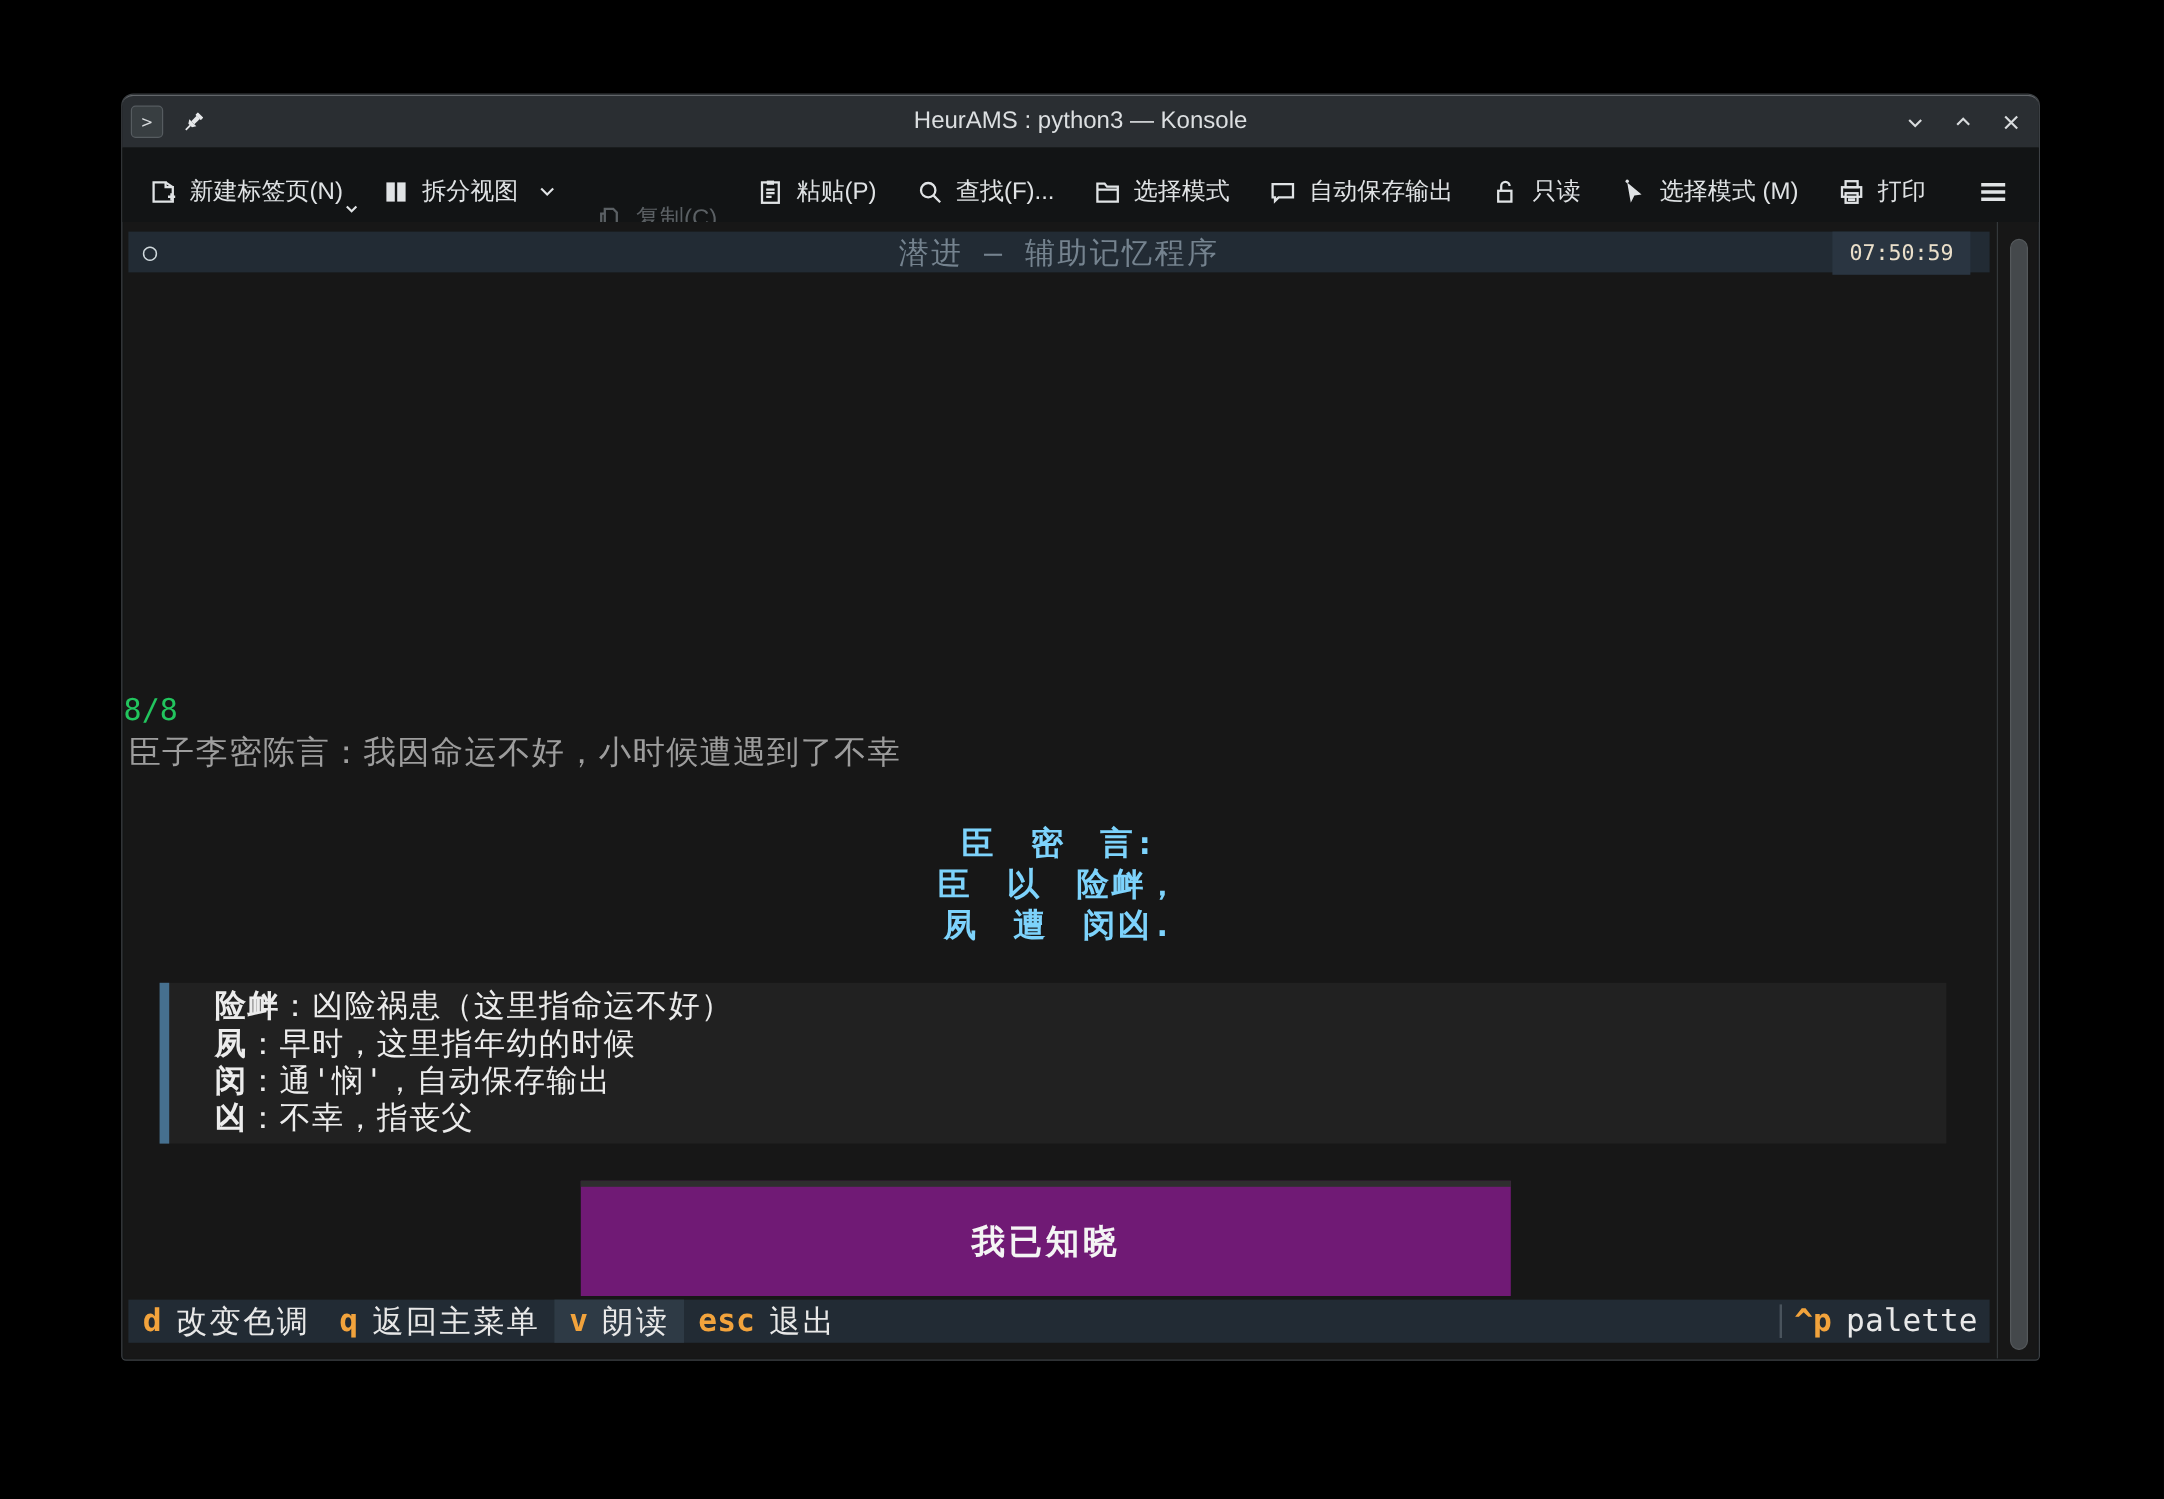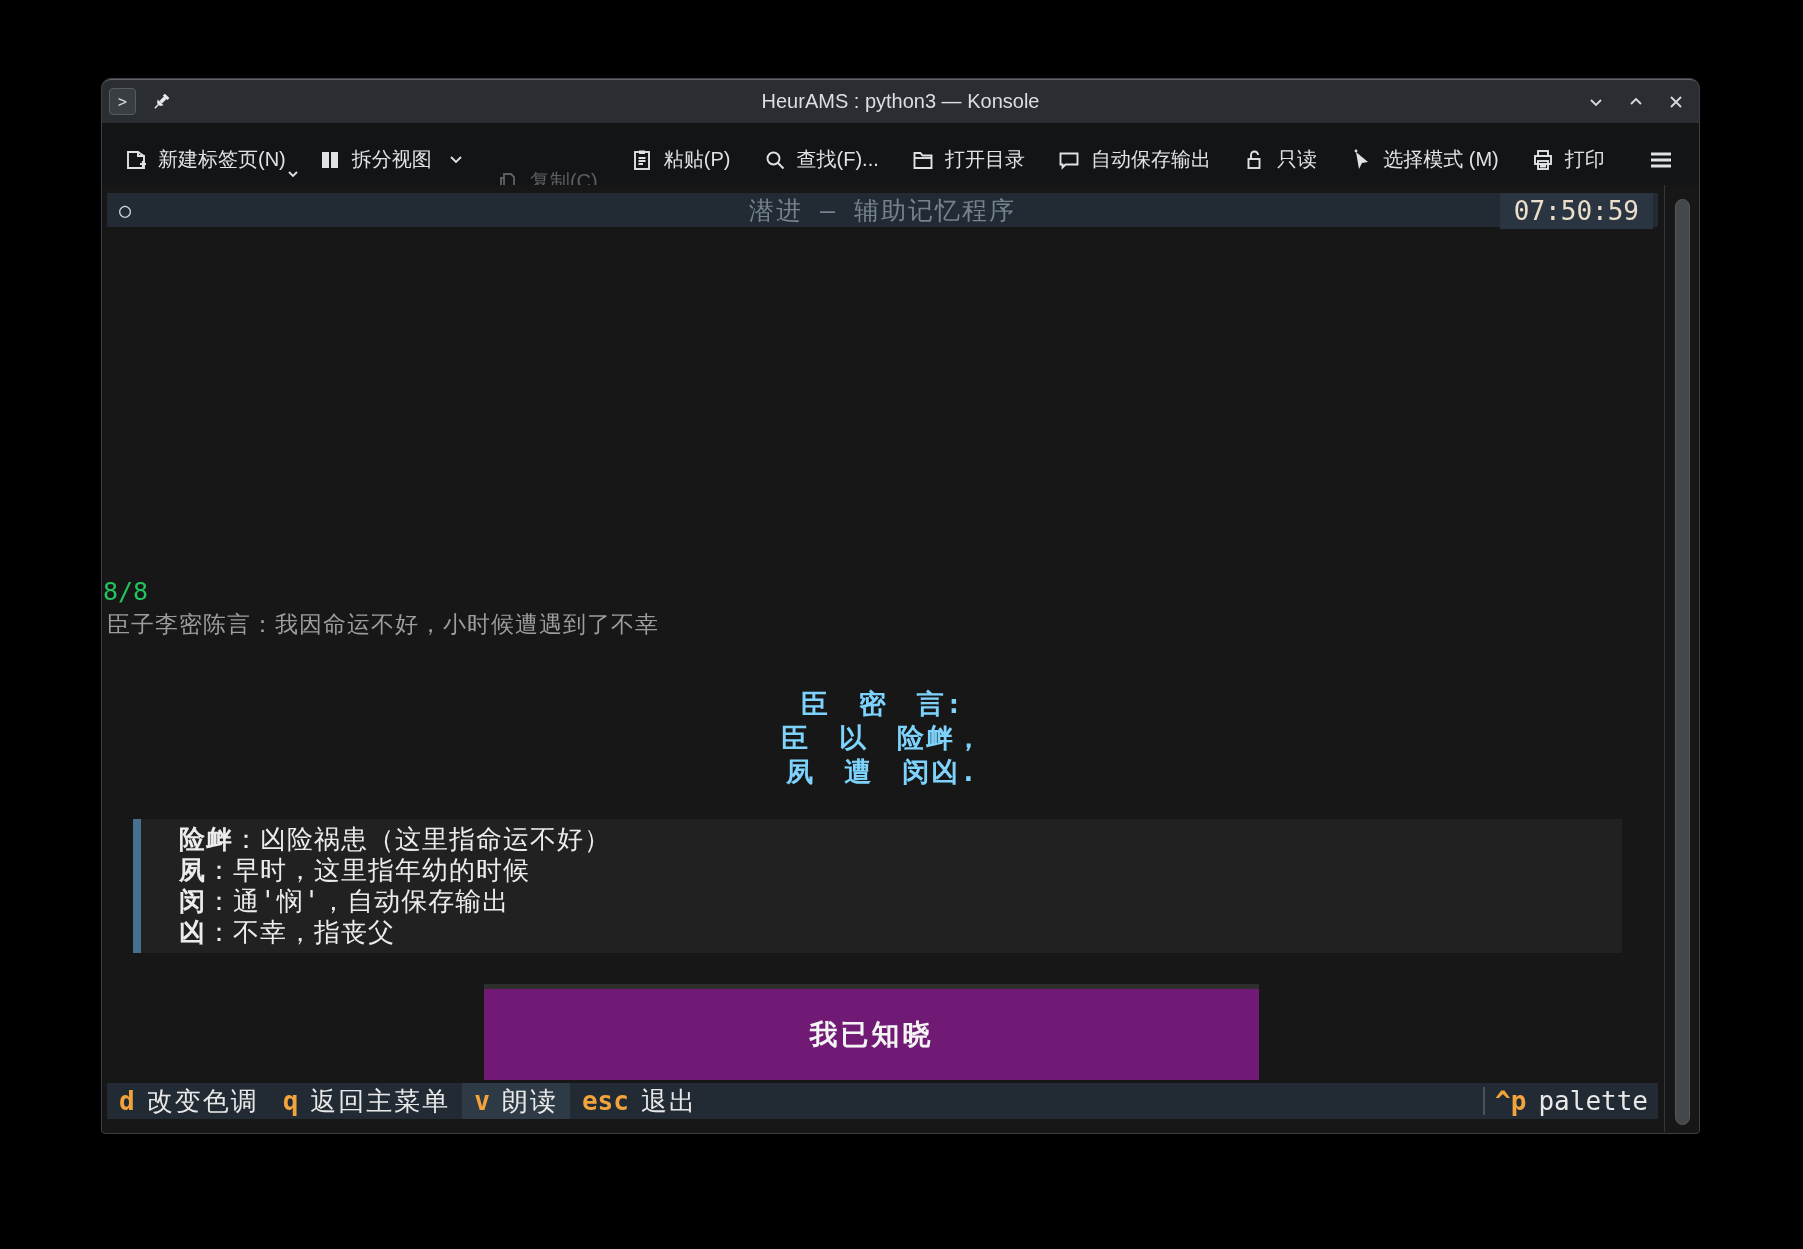--- a/index.html
+++ b/index.html
@@ -39,24 +39,24 @@
   .tb-item .filled{fill:#e0e3e5;stroke:none;}
   .sub-caret{position:absolute;right:-14px;bottom:-6px;}
   .hamburger{margin-left:10px;}
   
   .terminal{position:absolute;left:1px;right:1px;top:106px;bottom:1px;background:var(--term_bg);
     font-family:"DejaVu Sans Mono",monospace;color:#ececec;border-radius:0 0 3px 3px;}
   .tui-header{position:absolute;left:4px;top:8px;width:1551px;height:34px;background:var(--bar_bg);
     display:flex;align-items:center;}
   .tui-circle{color:#cfd8dc;font-size:20px;margin-left:12px;}
   .tui-title{position:absolute;left:0;right:0;text-align:center;color:#75838f;font-size:25px;letter-spacing:2px;}
-  .tui-time{position:absolute;right:5px;top:0;height:36px;display:flex;align-items:center;
-    background:var(--time_bg);color:var(--time_fg);font-size:26px;padding:0 14px;}
+  .tui-time{position:absolute;right:16px;top:0;height:36px;display:flex;align-items:center;
+    background:var(--time_bg);color:var(--time_fg);font-size:18px;padding:0 14px;}
   .progress{position:absolute;left:0;top:392px;font-size:25px;color:#22c55e;}
-  .hint{position:absolute;left:4px;top:424px;font-size:23px;color:#9d9d9d;letter-spacing:1px;}
+  .hint{position:absolute;left:4px;top:424px;font-size:27px;color:#9d9d9d;letter-spacing:1px;}
   .poem{position:absolute;left:4px;top:502px;width:1551px;text-align:center;
     font-size:27px;font-weight:bold;color:#7dd3fc;line-height:34px;letter-spacing:2px;}
   .note-box{position:absolute;left:30px;top:634px;width:1489px;height:134px;background:#212121;
     border-left:8px solid var(--note_border);padding:5px 0 0 26px;}
   .note-line{font-size:26px;line-height:31px;color:#ececec;letter-spacing:1px;}
   .note-line b{font-weight:bold;margin-left:12px;}
   .confirm-btn{position:absolute;left:381px;top:799px;width:775px;height:96px;background:#701a75;
     border:none;border-top:5px solid #2e2e2e;color:#f4f4f4;font-family:"DejaVu Sans Mono",monospace;
     font-size:28px;font-weight:bold;letter-spacing:3px;display:flex;align-items:center;justify-content:center;cursor:default;}
   .tui-footer{position:absolute;left:4px;top:898px;width:1551px;height:36px;background:var(--bar_bg);
@@ -169,21 +169,21 @@
       </span>
       <span class="tb-label">查找(F)...</span>
     </button>
     <button class="tb-item">
       <span>
         <svg width="24" height="24" viewBox="0 0 24 24">
             <path d="M3.5 20V5h6l2 2.5h9V20z"></path>
             <path d="M3.5 10h17"></path>
           </svg>
       </span>
-      <span class="tb-label">打开目录</span>
+      <span class="tb-label">选择模式</span>
     </button>
     <button class="tb-item">
       <span>
         <svg width="24" height="24" viewBox="0 0 24 24">
             <path d="M3.5 5.5h17v11h-12l-3 3v-3h-2z"></path>
           </svg>
       </span>
       <span class="tb-label">自动保存输出</span>
     </button>
     <button class="tb-item">

